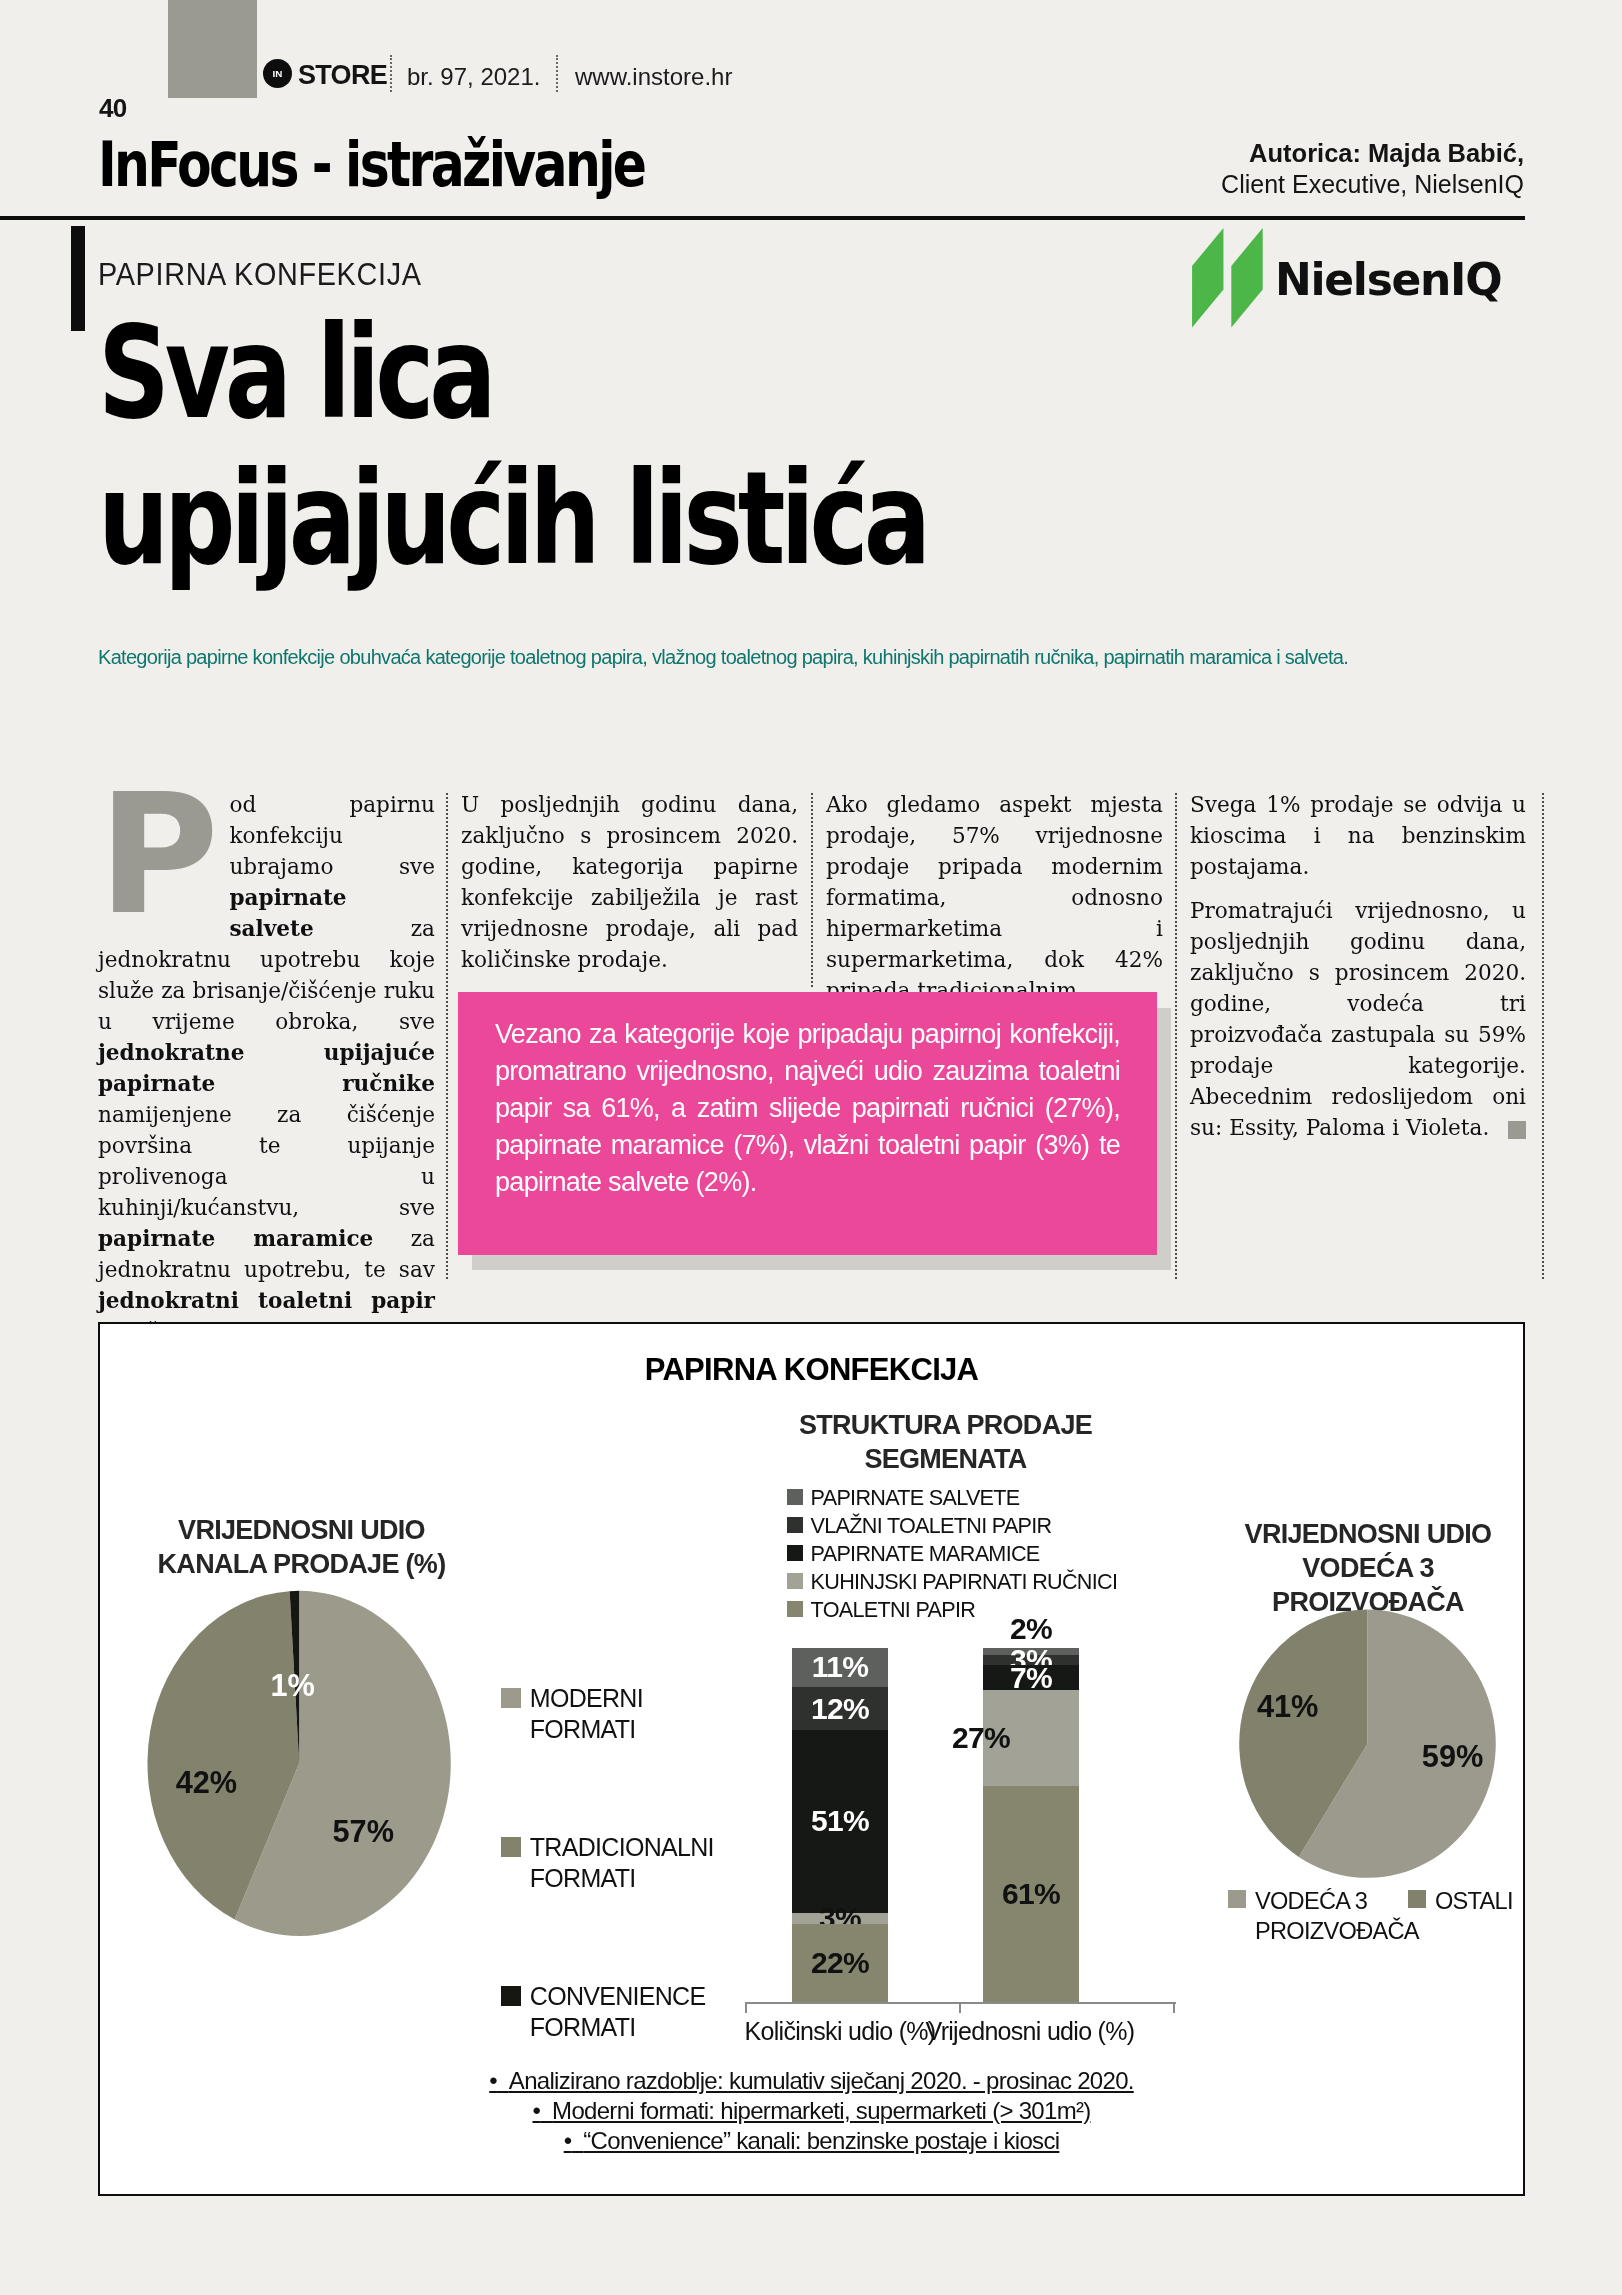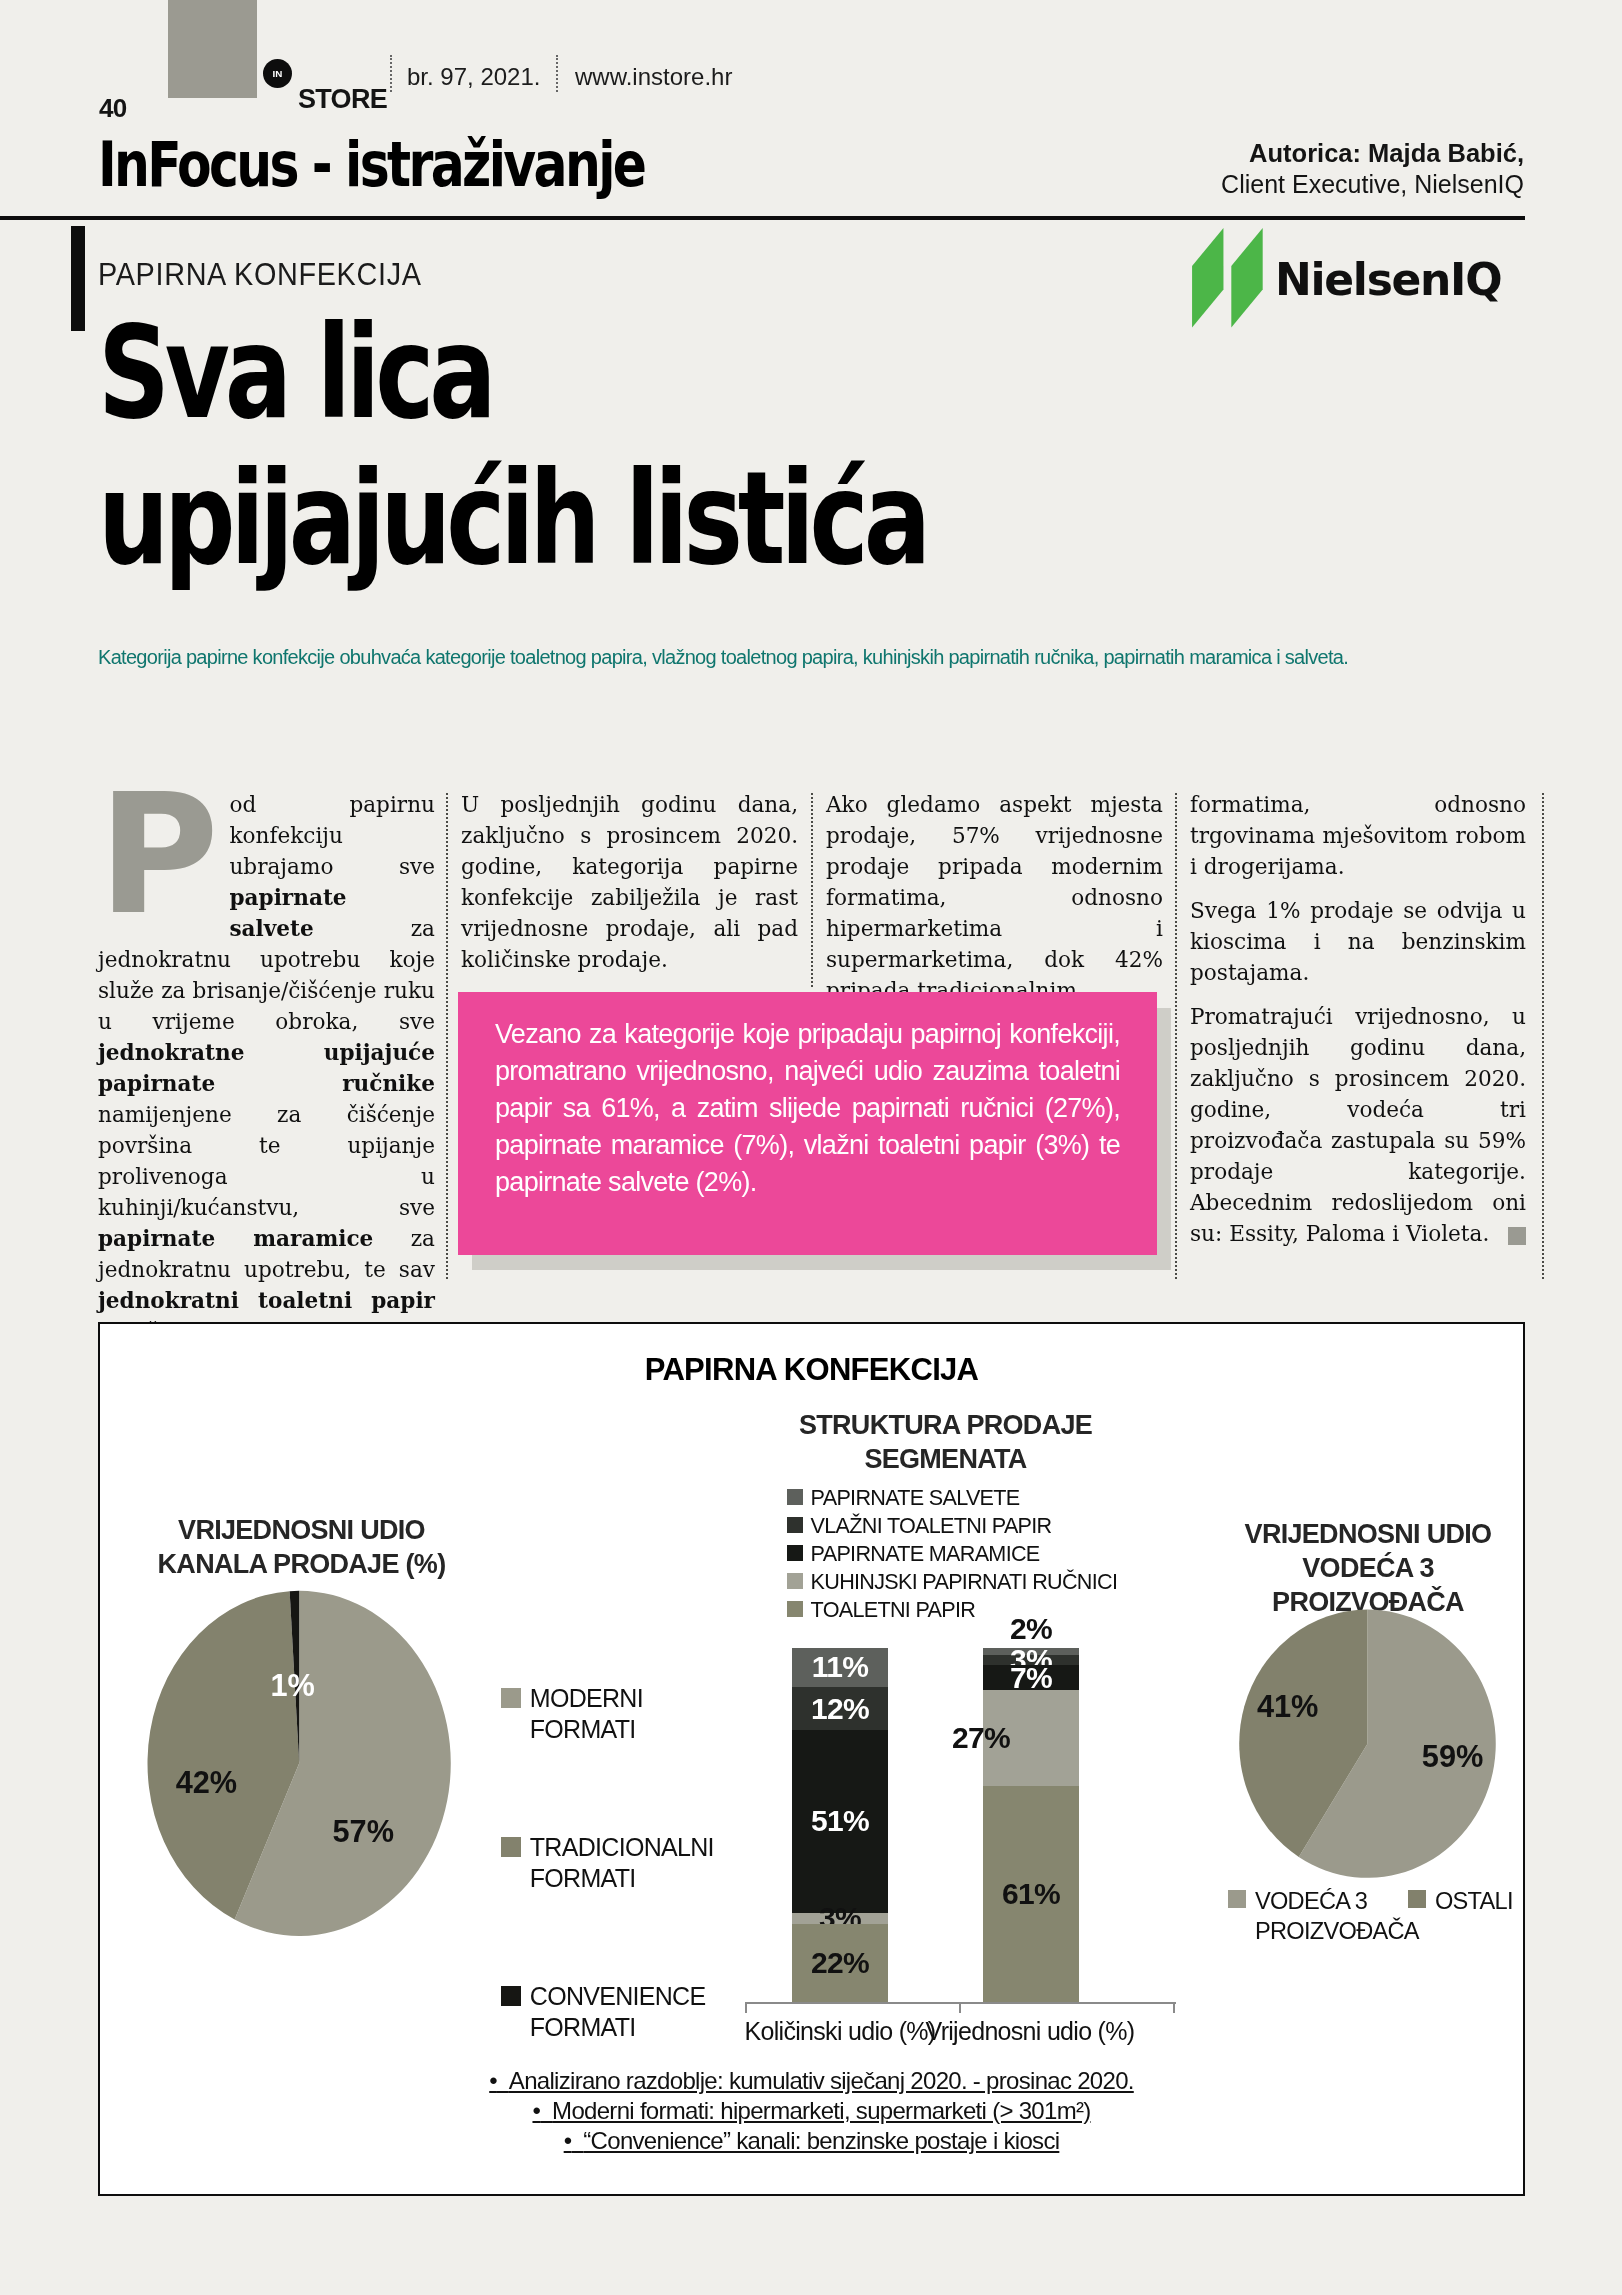--- a/index.html
+++ b/index.html
@@ -4,21 +4,21 @@
 <style>
   html,body{margin:0;padding:0;background:#d8d8d4;}
   #page{position:relative;width:1623px;height:2295px;background:#f0efeb;overflow:hidden;
         font-family:"Liberation Sans",sans-serif;color:#141414;}
   .abs{position:absolute;}
   
   .hdr-num{left:99px;top:58px;font-size:26px;font-weight:bold;letter-spacing:-0.7px;margin-top:35px;}
   .hdr-block{left:168px;top:0;width:89px;height:98px;background:#9b9a91;}
   .logo-circle{left:263px;top:59px;width:29px;height:29px;border-radius:50%;background:#0d0d0d;
                display:flex;align-items:center;justify-content:center;color:#fff;font-size:9.8px;font-weight:bold;}
-  .logo-store{left:298px;top:60px;font-size:27px;font-weight:bold;letter-spacing:-0.7px;margin-top:24px;}
+  .logo-store{left:298px;top:60px;font-size:27px;font-weight:bold;letter-spacing:-0.7px;}
   .hdr-sep{top:55px;height:37px;border-left:2px dotted #666;width:0;}
   .hdr-issue{left:407px;top:63px;font-size:24px;color:#1c1c1c;}
   .hdr-site{left:575px;top:63px;font-size:24px;color:#1c1c1c;}
   
   .infocus{left:98px;top:128px;font-family:"DejaVu Sans",sans-serif;font-size:63px;font-weight:bold;
            letter-spacing:-3.3px;transform:scaleX(.8);transform-origin:0 0;color:#000;}
   .author1{left:870px;top:139px;width:654px;text-align:right;font-size:25.5px;font-weight:bold;}
   .author2{left:870px;top:170px;width:654px;text-align:right;font-size:25px;}
   .rule{left:0;top:216px;width:1525px;height:3.9px;background:#0d0d0d;}
   .section-bar{left:71px;top:226px;width:13.7px;height:105px;background:#0d0d0d;}
@@ -114,21 +114,20 @@
   <div class="abs col col1">
     <span class="dropcap">P</span><span><span>od papirnu konfekciju ubrajamo sve </span><b>papirnate salvete</b><span> za jednokratnu upotrebu koje služe za brisanje/čišćenje ruku u vrijeme obroka, sve </span><b>jednokratne upijajuće papirnate ručnike</b><span> namijenjene za čišćenje površina te upijanje prolivenoga u kuhinji/kućanstvu, sve </span><b>papirnate maramice</b><span> za jednokratnu upotrebu, te sav </span><b>jednokratni toaletni papir</b><span> različitih mirisa, oblika (rola, listići) i slojeva (jednoslojni, dvoslojni).</span></span>
   </div>
   <div class="abs col col2">
     <p>U posljednjih godinu dana, zaključno s prosincem 2020. godine, kategorija papirne konfekcije zabilježila je rast vrijednosne prodaje, ali pad količinske prodaje.</p>
   </div>
   <div class="abs col col3">
     <p>Ako gledamo aspekt mjesta prodaje, 57% vrijednosne prodaje pripada modernim formatima, odnosno hipermarketima i supermarketima, dok 42% pripada tradicionalnim</p>
   </div>
   <div class="abs col col4">
-    <p>formatima, odnosno trgovinama mješovitom robom i drogerijama.</p>
     <p>Svega 1% prodaje se odvija u kioscima i na benzinskim postajama.</p>
     <p><span>Promatrajući vrijednosno, u posljednjih godinu dana, zaključno s prosincem 2020. godine, vodeća tri proizvođača zastupala su 59% prodaje kategorije. Abecednim redoslijedom oni su: Essity, Paloma i Violeta.</span><span class="endmark"></span></p>
   </div>
   <div class="abs vdot d1"></div>
   <div class="abs vdot d2"></div>
   <div class="abs vdot d3"></div>
   <div class="abs vdot d4"></div>
 
   <div class="abs quote-shadow"></div>
   <div class="abs quote-box">Vezano za kategorije koje pripadaju papirnoj konfekciji, promatrano vrijednosno, najveći udio zauzima toaletni papir sa 61%, a zatim slijede papirnati ručnici (27%), papirnate maramice (7%), vlažni toaletni papir (3%) te papirnate salvete (2%).</div>

